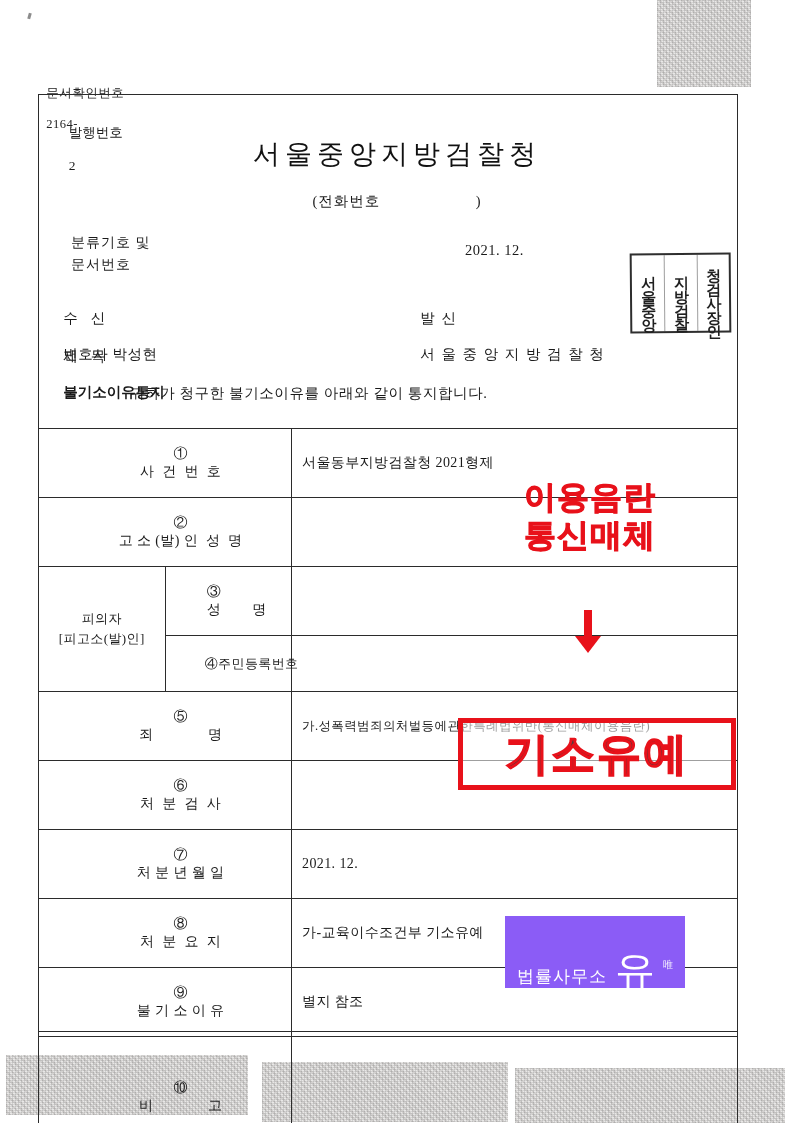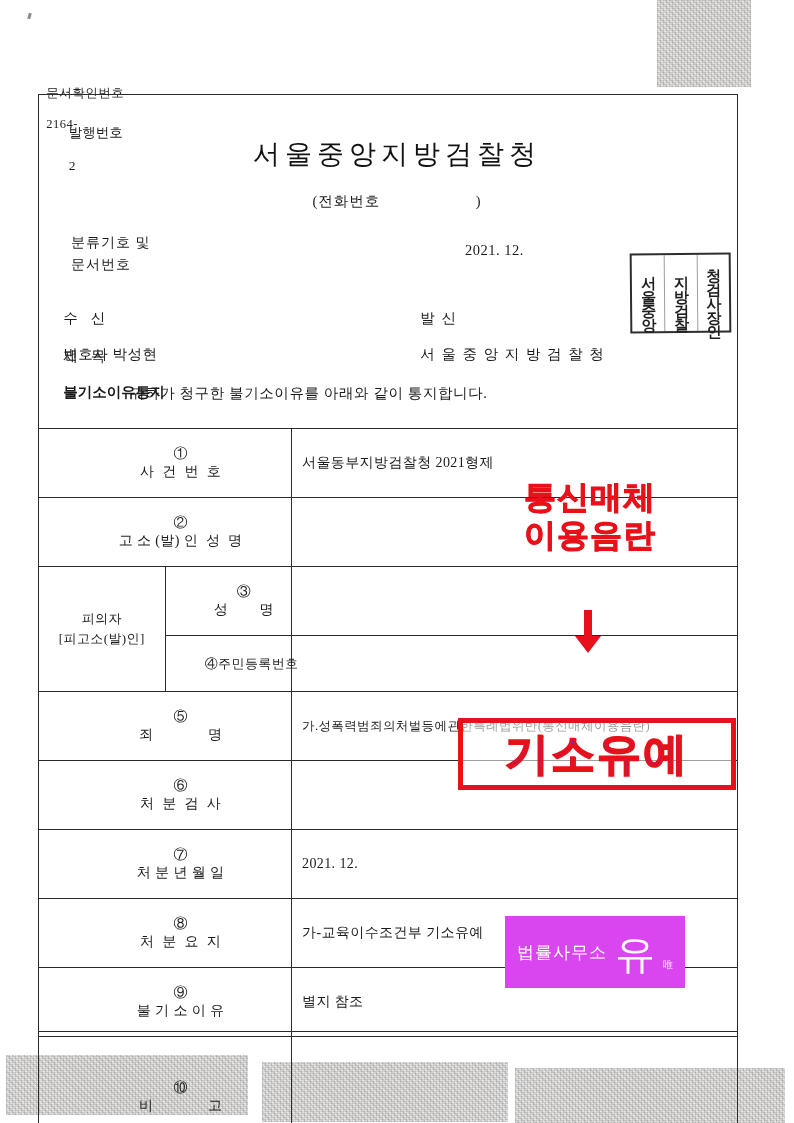--- a/index.html
+++ b/index.html
@@ -193,21 +193,21 @@
     text-align: center;
     white-space: pre;
   }
   .lbl-narrow {
     width: 112px;
     text-align: center;
     white-space: pre;
   }
   .lbl-sub {
     width: 120px;
-    text-align: center;
+    text-align: left;
     white-space: pre;
   }
   .val { text-align: left; margin-top: 9px; }
   .r-h { height: 50px; }
   .r-h2 { height: 56px; }
   .r-remark { height: 120px; }
 
   
   #annot-text {
     position: absolute;
@@ -244,42 +244,42 @@
     border-top: 17px solid #e8111a;
   }
   #annot-stamp {
     position: absolute;
     left: 458px;
     top: 718px;
     width: 278px;
     height: 72px;
     border: 5px solid #e8111a;
     box-sizing: border-box;
-    color: #6d28d9;
+    color: #404040;
     font-family: "DejaVu Sans", sans-serif;
     font-weight: bold;
     font-size: 44px;
     line-height: 62px;
     text-align: center;
     letter-spacing: 2px;
     -webkit-text-stroke: 1.5px #e8111a;
     background: rgba(255,255,255,0.55);
   }
 
   
   #law-office-logo {
     position: absolute;
     left: 505px;
     top: 916px;
     width: 180px;
     height: 72px;
-    background: #d946ef;
+    background: #8b5cf6;
     color: #ffffff;
     display: flex;
-    align-items: center;
+    align-items: flex-end;
     justify-content: center;
     gap: 8px;
   }
   #law-office-logo .lo-text {
     font-size: 17px;
     letter-spacing: 1px;
     font-family: "DejaVu Serif", serif;
   }
   #law-office-logo .lo-mark {
     font-size: 40px;
@@ -428,22 +428,22 @@
       <td class="lbl" colspan="2">
         <span>⑩</span>
         <span>비              고</span>
       </td>
       <td class="val"></td>
     </tr>
   </tbody>
 </table>
 
 <div id="annot-text">
+  <div>이용음란</div>
   <div>통신매체</div>
-  <div>이용음란</div>
 </div>
 
 <div id="annot-arrow">
   <div class="shaft"></div>
   <div class="head"></div>
 </div>
 
 <div id="annot-stamp">기소유예</div>
 
 <div id="law-office-logo">

